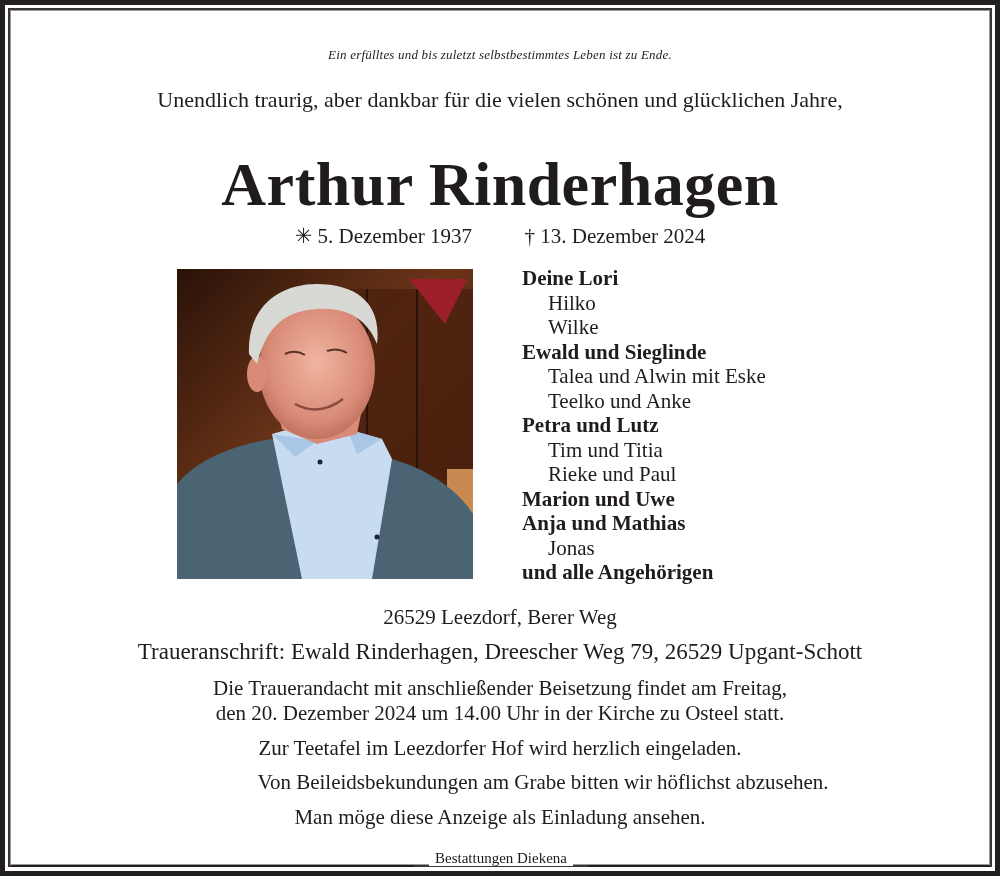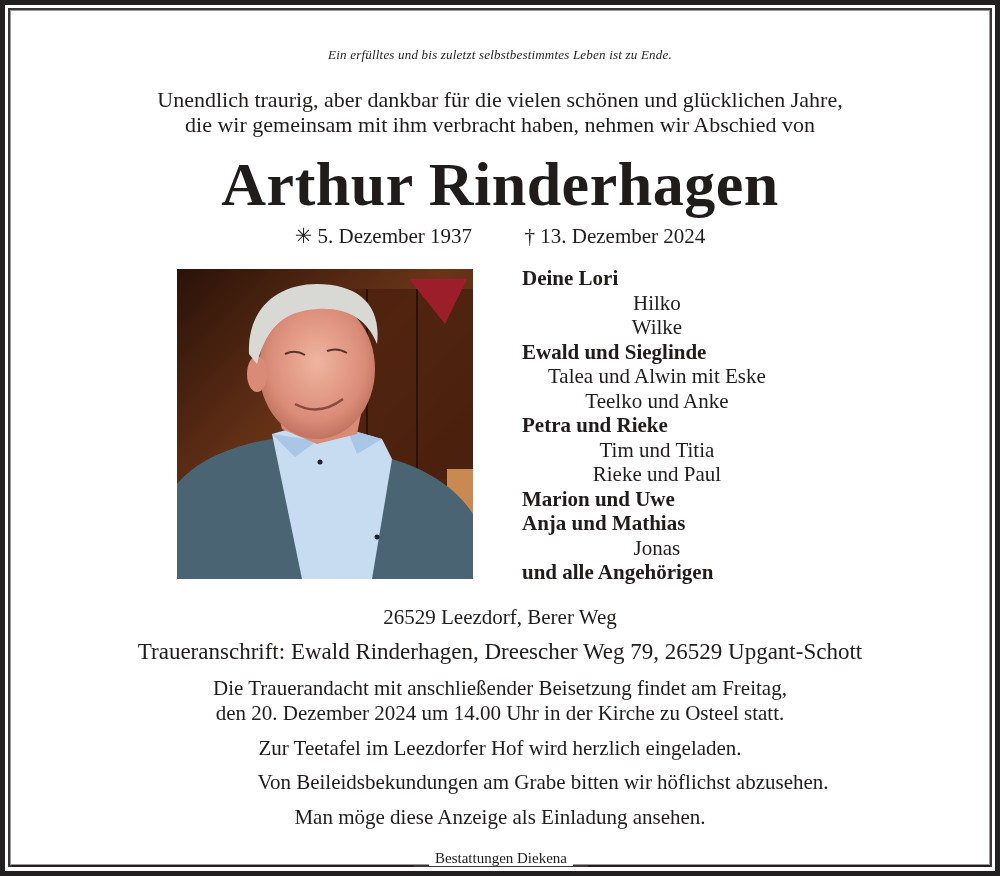--- a/index.html
+++ b/index.html
@@ -14,21 +14,21 @@
     .motto { top: 47px; font-style: italic; font-size: 13px; letter-spacing: 0.2px; }
     .intro { top: 87px; font-size: 22px; line-height: 25px; }
     .name  { top: 148px; font-size: 62px; font-weight: bold; letter-spacing: 0.5px; line-height: 72px; }
     .dates { top: 224px; font-size: 21px; }
     .dates .gap { display: inline-block; width: 42px; }
     .photo { position: absolute; left: 177px; top: 269px; width: 296px; height: 310px; overflow: hidden;
              background: linear-gradient(135deg, #3b1a0c 0%, #5a2a14 35%, #3e1c0d 60%, #2b140a 100%); }
     .photo svg { display: block; }
     .family { position: absolute; left: 522px; top: 266px; font-size: 21px; line-height: 24.5px; }
     .family .fam-head { font-weight: bold; }
-    .family .fam-sub { padding-left: 26px; text-align: center; }
+    .family .fam-sub { padding-left: 26px; }
     .addr  { top: 605px; font-size: 21px; }
     .traueranschrift { top: 639px; font-size: 23px; }
     .andacht { top: 676px; font-size: 21px; line-height: 25px; }
     .teetafel { top: 736px; font-size: 21px; }
     .beileid { top: 770px; font-size: 21px; padding-left: 43px; }
     .einladung { top: 805px; font-size: 21px; }
     .footer { position: absolute; left: 12px; right: 10px; top: 849px; height: 18px; text-align: center; }
     .footer .line { position: absolute; top: 16px; height: 2px; background: #231f20; }
     .footer .line.left { left: 0; width: 402px; }
     .footer .line.right { right: 0; width: 402px; }
@@ -38,21 +38,20 @@
 <body>
 
 <div class="frame-outer"></div>
 <div class="frame-white"></div>
 <div class="frame-inner"></div>
 
 <div class="center motto">Ein erfülltes und bis zuletzt selbstbestimmtes Leben ist zu Ende.</div>
 
 <div class="center intro">
   <div>Unendlich traurig, aber dankbar für die vielen schönen und glücklichen Jahre,</div>
-  <div>die wir gemeinsam mit ihm verbracht haben, nehmen wir Abschied von</div>
 </div>
 
 <div class="center name">Arthur Rinderhagen</div>
 
 <div class="center dates">
   <span>✳</span>
   <span>5. Dezember 1937</span>
   <span class="gap"></span>
   <span>†</span>
   <span>13. Dezember 2024</span>
@@ -101,21 +100,21 @@
   </svg>
 </div>
 
 <div class="family">
   <div class="fam-head">Deine Lori</div>
   <div class="fam-sub">Hilko</div>
   <div class="fam-sub">Wilke</div>
   <div class="fam-head">Ewald und Sieglinde</div>
   <div class="fam-sub">Talea und Alwin mit Eske</div>
   <div class="fam-sub">Teelko und Anke</div>
-  <div class="fam-head">Petra und Rieke</div>
+  <div class="fam-head">Petra und Lutz</div>
   <div class="fam-sub">Tim und Titia</div>
   <div class="fam-sub">Rieke und Paul</div>
   <div class="fam-head">Marion und Uwe</div>
   <div class="fam-head">Anja und Mathias</div>
   <div class="fam-sub">Jonas</div>
   <div class="fam-head">und alle Angehörigen</div>
 </div>
 
 <div class="center addr">26529 Leezdorf, Berer Weg</div>
 <div class="center traueranschrift">Traueranschrift: Ewald Rinderhagen, Dreescher Weg 79, 26529 Upgant-Schott</div>

